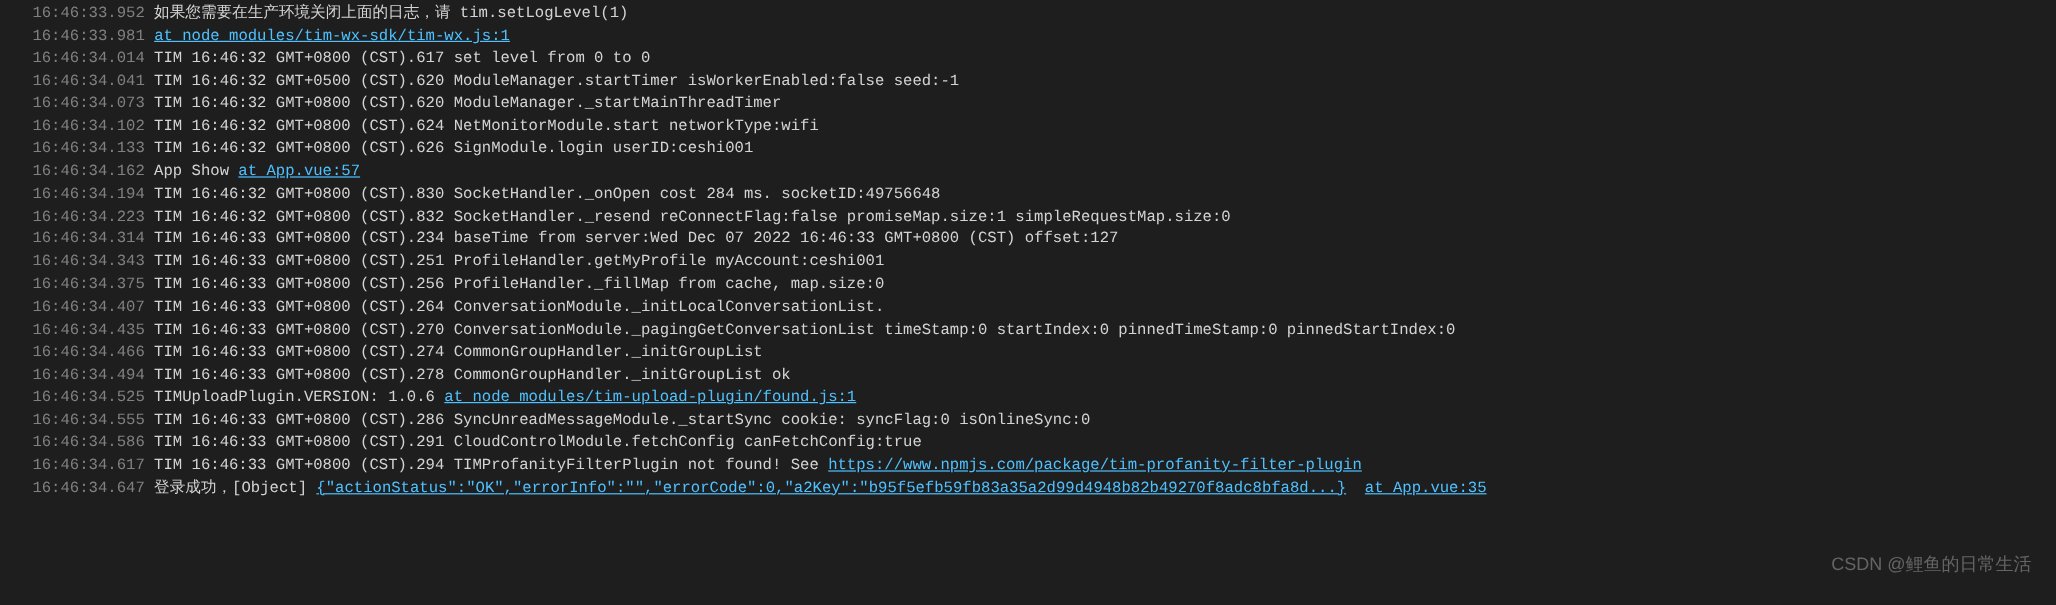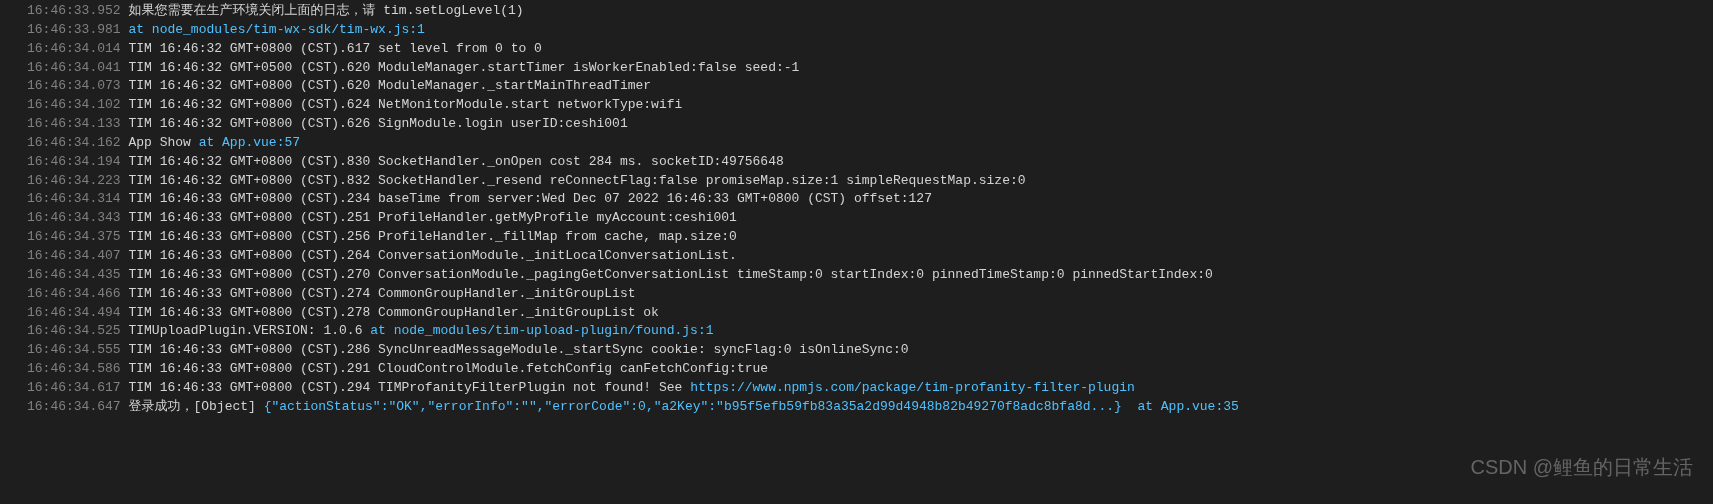--- a/index.html
+++ b/index.html
@@ -27,30 +27,31 @@
     .timestamp {
       color: #808080;
       margin-left: 19px;
     }
     .msg {
       color: #d4d4d4;
       margin-top: 27px;
     }
     .link {
       color: #4fc1ff;
+      text-decoration: underline;
       cursor: pointer;
     }
     .watermark {
       position: absolute;
       right: 20px;
       bottom: 22px;
       color: #9e9e9e;
       opacity: 0.55;
       font-family: Arial, sans-serif;
-      font-size: 20px;
+      font-size: 15px;
       pointer-events: none;
     }
   </style>
 </head>
 <body>
 
 <div id="log-container">
     <div class="log-line"><span class="timestamp">16:46:33.952</span><span class="msg"> 如果您需要在生产环境关闭上面的日志，请 tim.setLogLevel(1)</span></div>
     <div class="log-line"><span class="timestamp">16:46:33.981</span><span class="msg"> </span><span class="link">at node_modules/tim-wx-sdk/tim-wx.js:1</span></div>
     <div class="log-line"><span class="timestamp">16:46:34.014</span><span class="msg"> TIM 16:46:32 GMT+0800 (CST).617 set level from 0 to 0</span></div>

